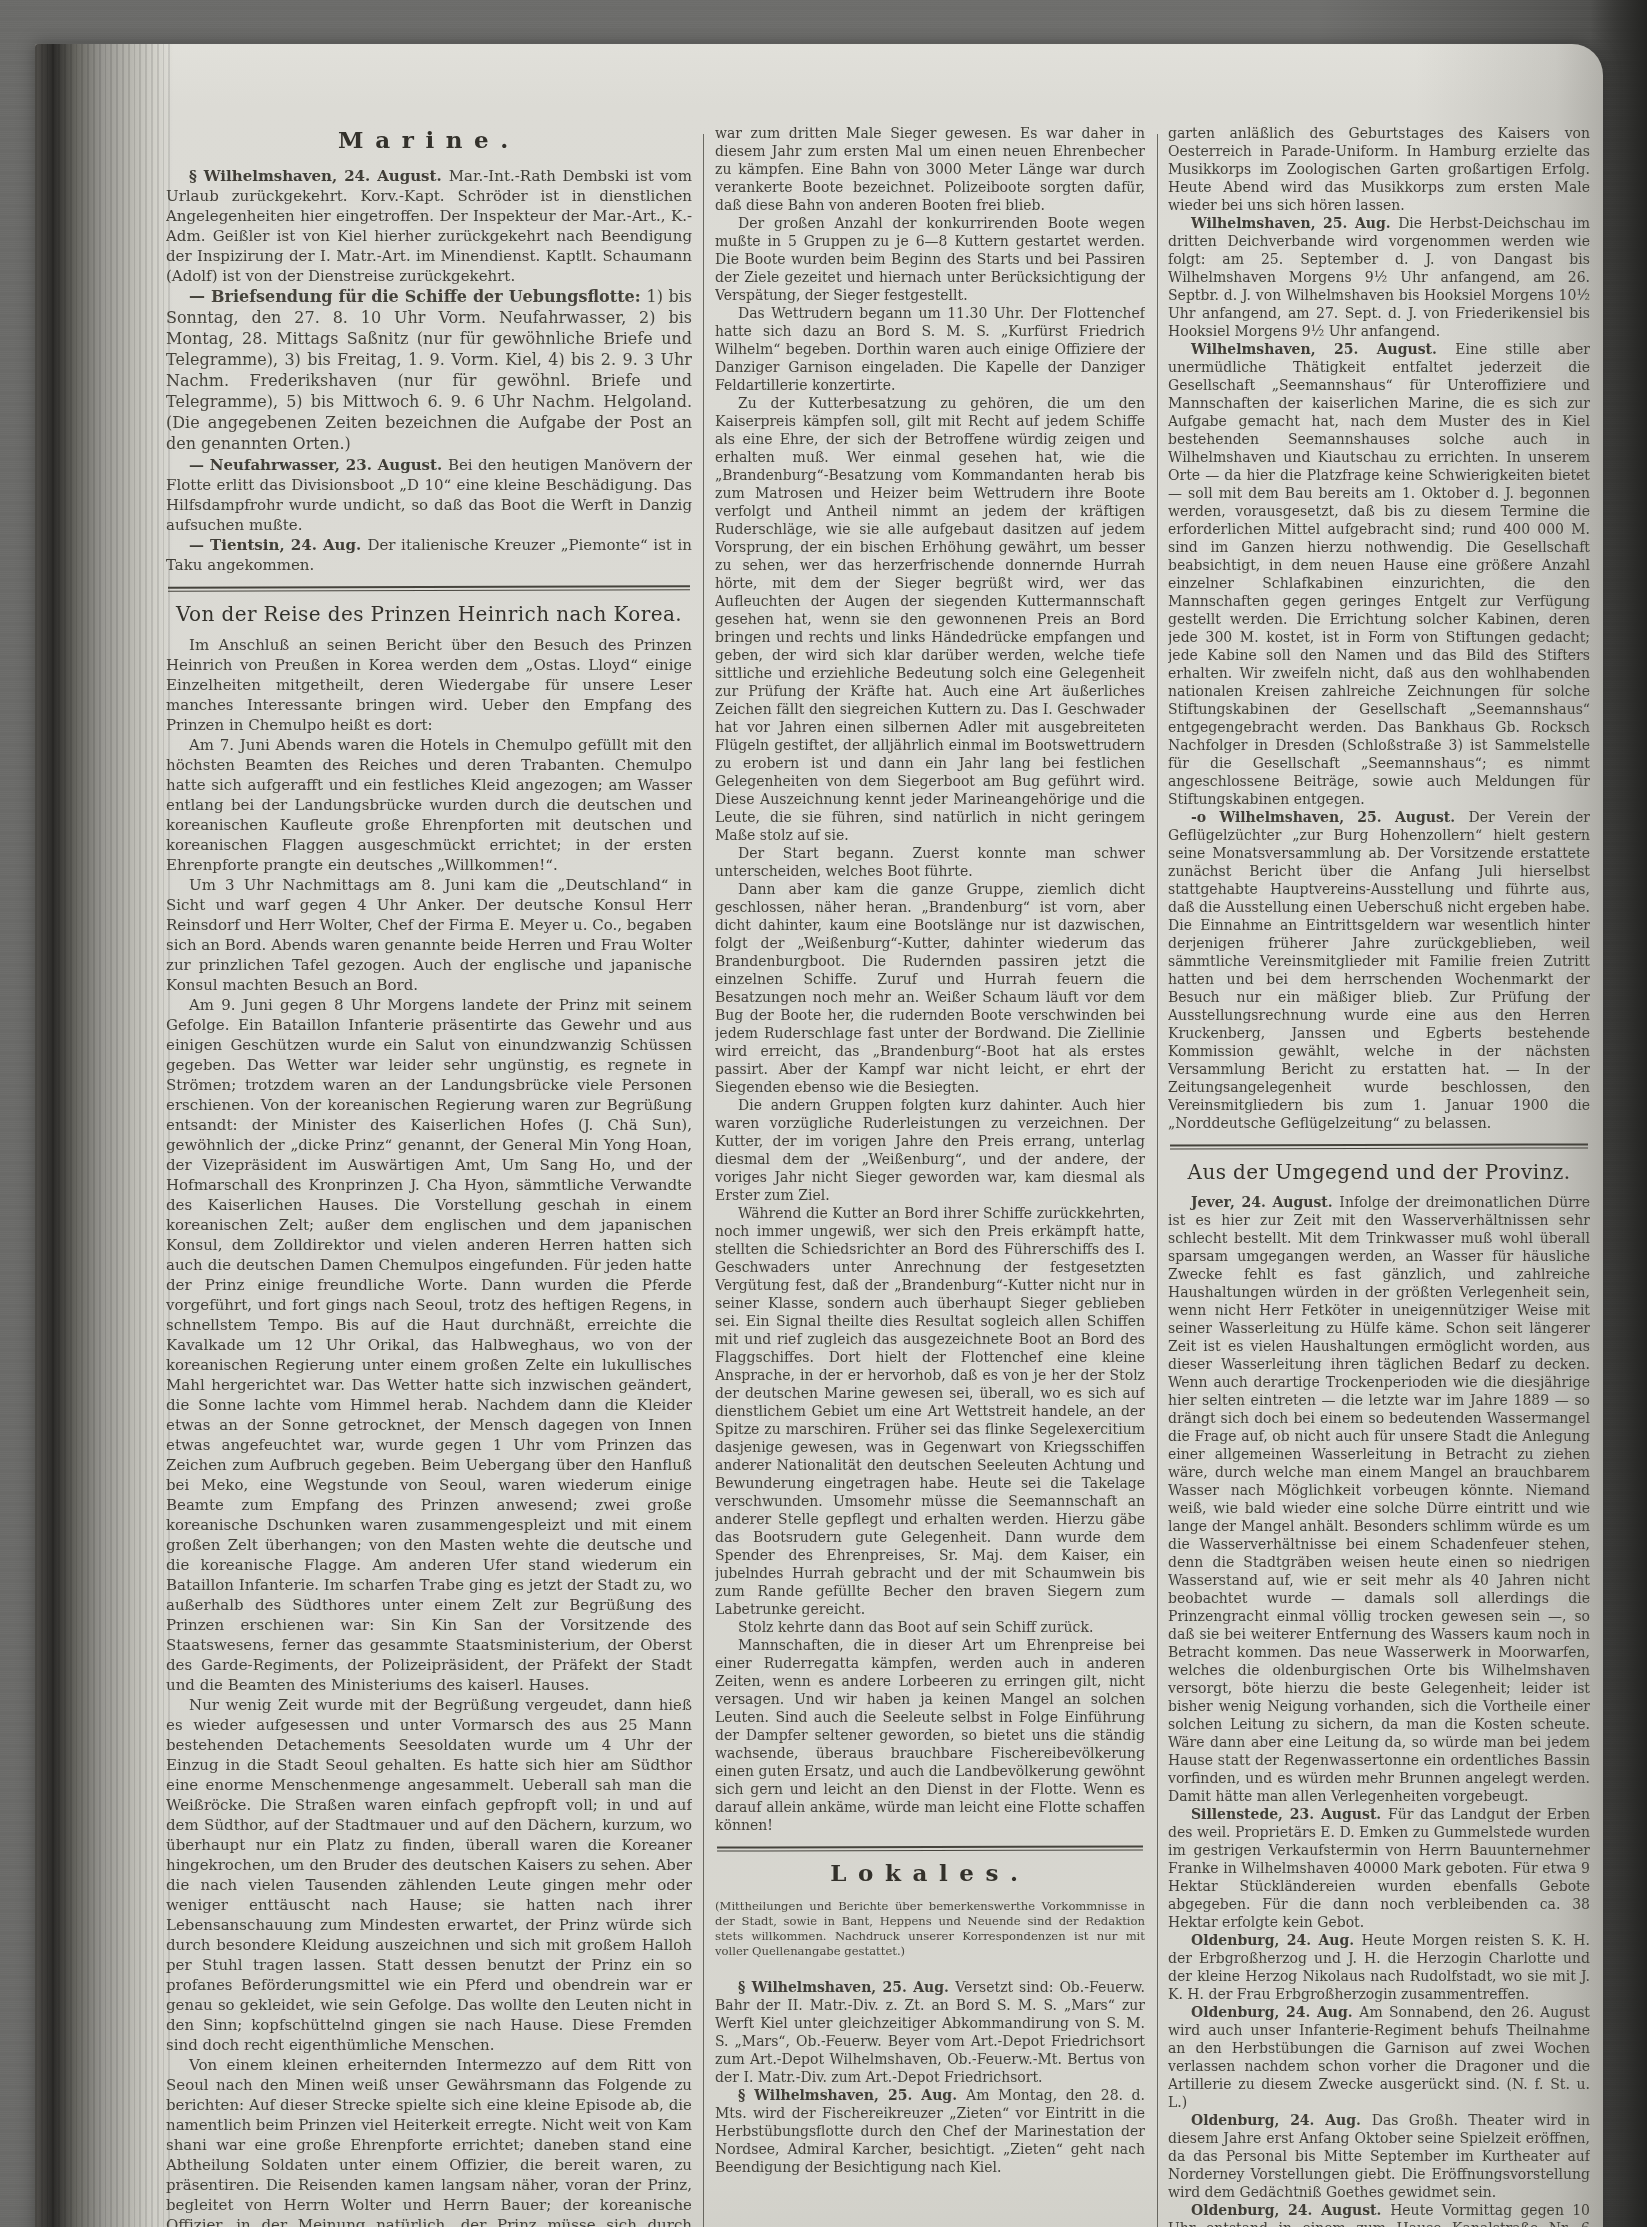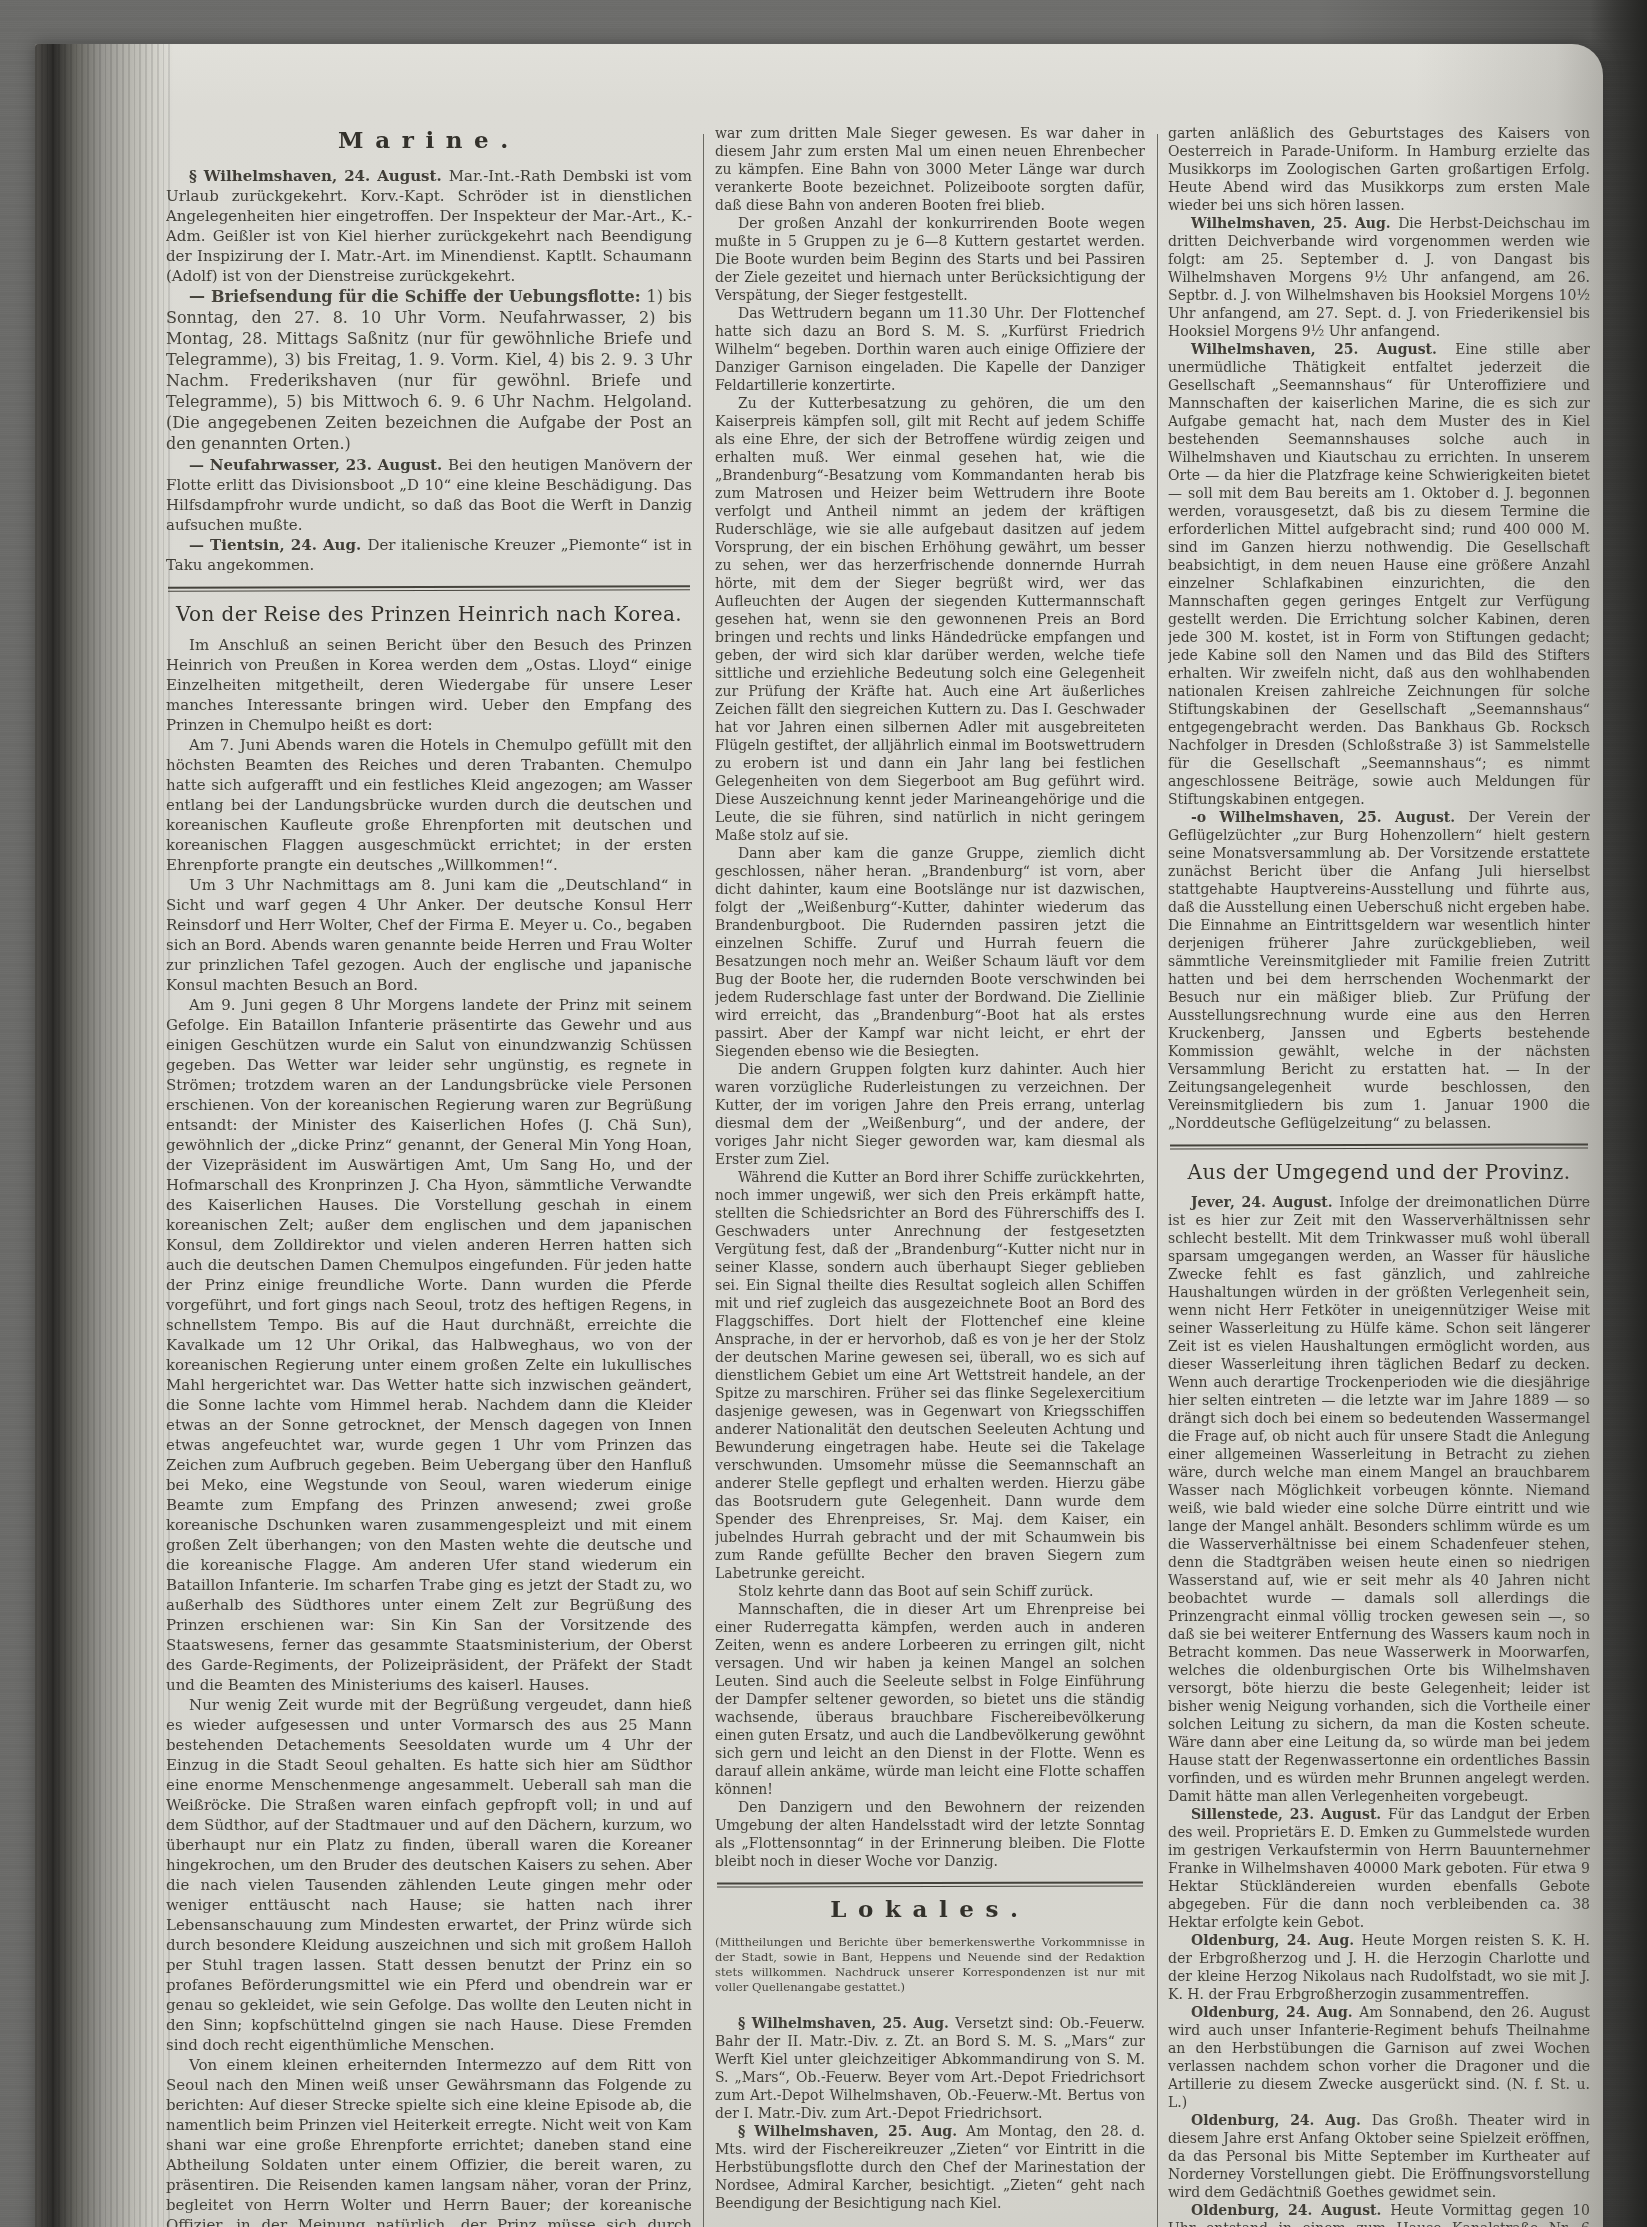--- a/index.html
+++ b/index.html
@@ -62,26 +62,26 @@
       <p class="para">Um 3 Uhr Nachmittags am 8. Juni kam die „Deutschland“ in Sicht und warf gegen 4 Uhr Anker. Der deutsche Konsul Herr Reinsdorf und Herr Wolter, Chef der Firma E. Meyer u. Co., begaben sich an Bord. Abends waren genannte beide Herren und Frau Wolter zur prinzlichen Tafel gezogen. Auch der englische und japanische Konsul machten Besuch an Bord.</p>
       <p class="para">Am 9. Juni gegen 8 Uhr Morgens landete der Prinz mit seinem Gefolge. Ein Bataillon Infanterie präsentirte das Gewehr und aus einigen Geschützen wurde ein Salut von einundzwanzig Schüssen gegeben. Das Wetter war leider sehr ungünstig, es regnete in Strömen; trotzdem waren an der Landungsbrücke viele Personen erschienen. Von der koreanischen Regierung waren zur Begrüßung entsandt: der Minister des Kaiserlichen Hofes (J. Chä Sun), gewöhnlich der „dicke Prinz“ genannt, der General Min Yong Hoan, der Vizepräsident im Auswärtigen Amt, Um Sang Ho, und der Hofmarschall des Kronprinzen J. Cha Hyon, sämmtliche Verwandte des Kaiserlichen Hauses. Die Vorstellung geschah in einem koreanischen Zelt; außer dem englischen und dem japanischen Konsul, dem Zolldirektor und vielen anderen Herren hatten sich auch die deutschen Damen Chemulpos eingefunden. Für jeden hatte der Prinz einige freundliche Worte. Dann wurden die Pferde vorgeführt, und fort gings nach Seoul, trotz des heftigen Regens, in schnellstem Tempo. Bis auf die Haut durchnäßt, erreichte die Kavalkade um 12 Uhr Orikal, das Halbweghaus, wo von der koreanischen Regierung unter einem großen Zelte ein lukullisches Mahl hergerichtet war. Das Wetter hatte sich inzwischen geändert, die Sonne lachte vom Himmel herab. Nachdem dann die Kleider etwas an der Sonne getrocknet, der Mensch dagegen von Innen etwas angefeuchtet war, wurde gegen 1 Uhr vom Prinzen das Zeichen zum Aufbruch gegeben. Beim Uebergang über den Hanfluß bei Meko, eine Wegstunde von Seoul, waren wiederum einige Beamte zum Empfang des Prinzen anwesend; zwei große koreanische Dschunken waren zusammengespleizt und mit einem großen Zelt überhangen; von den Masten wehte die deutsche und die koreanische Flagge. Am anderen Ufer stand wiederum ein Bataillon Infanterie. Im scharfen Trabe ging es jetzt der Stadt zu, wo außerhalb des Südthores unter einem Zelt zur Begrüßung des Prinzen erschienen war: Sin Kin San der Vorsitzende des Staatswesens, ferner das gesammte Staatsministerium, der Oberst des Garde-Regiments, der Polizeipräsident, der Präfekt der Stadt und die Beamten des Ministeriums des kaiserl. Hauses.</p>
       <p class="para">Nur wenig Zeit wurde mit der Begrüßung vergeudet, dann hieß es wieder aufgesessen und unter Vormarsch des aus 25 Mann bestehenden Detachements Seesoldaten wurde um 4 Uhr der Einzug in die Stadt Seoul gehalten. Es hatte sich hier am Südthor eine enorme Menschenmenge angesammelt. Ueberall sah man die Weißröcke. Die Straßen waren einfach gepfropft voll; in und auf dem Südthor, auf der Stadtmauer und auf den Dächern, kurzum, wo überhaupt nur ein Platz zu finden, überall waren die Koreaner hingekrochen, um den Bruder des deutschen Kaisers zu sehen. Aber die nach vielen Tausenden zählenden Leute gingen mehr oder weniger enttäuscht nach Hause; sie hatten nach ihrer Lebensanschauung zum Mindesten erwartet, der Prinz würde sich durch besondere Kleidung auszeichnen und sich mit großem Halloh per Stuhl tragen lassen. Statt dessen benutzt der Prinz ein so profanes Beförderungsmittel wie ein Pferd und obendrein war er genau so gekleidet, wie sein Gefolge. Das wollte den Leuten nicht in den Sinn; kopfschüttelnd gingen sie nach Hause. Diese Fremden sind doch recht eigenthümliche Menschen.</p>
       <p class="para">Von einem kleinen erheiternden Intermezzo auf dem Ritt von Seoul nach den Minen weiß unser Gewährsmann das Folgende zu berichten: Auf dieser Strecke spielte sich eine kleine Episode ab, die namentlich beim Prinzen viel Heiterkeit erregte. Nicht weit von Kam shani war eine große Ehrenpforte errichtet; daneben stand eine Abtheilung Soldaten unter einem Offizier, die bereit waren, zu präsentiren. Die Reisenden kamen langsam näher, voran der Prinz, begleitet von Herrn Wolter und Herrn Bauer; der koreanische Offizier, in der Meinung natürlich, der Prinz müsse sich durch besondere Kleidung oder sonstwie auszeichnen, ließ die drei Herren ruhig passiren, und erst, als er es als hoffnungslos aufgab, unter der übrigen Reisegesellschaft den hohen Gast zu erkennen, erscholl zum allgemeinen Ergötzen sein Kommando.</p>
     </div>
   <div class="col" id="col2">
       <p class="para flush">war zum dritten Male Sieger gewesen. Es war daher in diesem Jahr zum ersten Mal um einen neuen Ehrenbecher zu kämpfen. Eine Bahn von 3000 Meter Länge war durch verankerte Boote bezeichnet. Polizeiboote sorgten dafür, daß diese Bahn von anderen Booten frei blieb.</p>
       <p class="para">Der großen Anzahl der konkurrirenden Boote wegen mußte in 5 Gruppen zu je 6—8 Kuttern gestartet werden. Die Boote wurden beim Beginn des Starts und bei Passiren der Ziele gezeitet und hiernach unter Berücksichtigung der Verspätung, der Sieger festgestellt.</p>
       <p class="para">Das Wettrudern begann um 11.30 Uhr. Der Flottenchef hatte sich dazu an Bord S. M. S. „Kurfürst Friedrich Wilhelm“ begeben. Dorthin waren auch einige Offiziere der Danziger Garnison eingeladen. Die Kapelle der Danziger Feldartillerie konzertirte.</p>
       <p class="para">Zu der Kutterbesatzung zu gehören, die um den Kaiserpreis kämpfen soll, gilt mit Recht auf jedem Schiffe als eine Ehre, der sich der Betroffene würdig zeigen und erhalten muß. Wer einmal gesehen hat, wie die „Brandenburg“-Besatzung vom Kommandanten herab bis zum Matrosen und Heizer beim Wettrudern ihre Boote verfolgt und Antheil nimmt an jedem der kräftigen Ruderschläge, wie sie alle aufgebaut dasitzen auf jedem Vorsprung, der ein bischen Erhöhung gewährt, um besser zu sehen, wer das herzerfrischende donnernde Hurrah hörte, mit dem der Sieger begrüßt wird, wer das Aufleuchten der Augen der siegenden Kuttermannschaft gesehen hat, wenn sie den gewonnenen Preis an Bord bringen und rechts und links Händedrücke empfangen und geben, der wird sich klar darüber werden, welche tiefe sittliche und erziehliche Bedeutung solch eine Gelegenheit zur Prüfung der Kräfte hat. Auch eine Art äußerliches Zeichen fällt den siegreichen Kuttern zu. Das I. Geschwader hat vor Jahren einen silbernen Adler mit ausgebreiteten Flügeln gestiftet, der alljährlich einmal im Bootswettrudern zu erobern ist und dann ein Jahr lang bei festlichen Gelegenheiten von dem Siegerboot am Bug geführt wird. Diese Auszeichnung kennt jeder Marineangehörige und die Leute, die sie führen, sind natürlich in nicht geringem Maße stolz auf sie.</p>
+      <p class="para">Der Start begann. Zuerst konnte man schwer unterscheiden, welches Boot führte.</p>
       <p class="para">Dann aber kam die ganze Gruppe, ziemlich dicht geschlossen, näher heran. „Brandenburg“ ist vorn, aber dicht dahinter, kaum eine Bootslänge nur ist dazwischen, folgt der „Weißenburg“-Kutter, dahinter wiederum das Brandenburgboot. Die Rudernden passiren jetzt die einzelnen Schiffe. Zuruf und Hurrah feuern die Besatzungen noch mehr an. Weißer Schaum läuft vor dem Bug der Boote her, die rudernden Boote verschwinden bei jedem Ruderschlage fast unter der Bordwand. Die Ziellinie wird erreicht, das „Brandenburg“-Boot hat als erstes passirt. Aber der Kampf war nicht leicht, er ehrt der Siegenden ebenso wie die Besiegten.</p>
       <p class="para">Die andern Gruppen folgten kurz dahinter. Auch hier waren vorzügliche Ruderleistungen zu verzeichnen. Der Kutter, der im vorigen Jahre den Preis errang, unterlag diesmal dem der „Weißenburg“, und der andere, der voriges Jahr nicht Sieger geworden war, kam diesmal als Erster zum Ziel.</p>
       <p class="para">Während die Kutter an Bord ihrer Schiffe zurückkehrten, noch immer ungewiß, wer sich den Preis erkämpft hatte, stellten die Schiedsrichter an Bord des Führerschiffs des I. Geschwaders unter Anrechnung der festgesetzten Vergütung fest, daß der „Brandenburg“-Kutter nicht nur in seiner Klasse, sondern auch überhaupt Sieger geblieben sei. Ein Signal theilte dies Resultat sogleich allen Schiffen mit und rief zugleich das ausgezeichnete Boot an Bord des Flaggschiffes. Dort hielt der Flottenchef eine kleine Ansprache, in der er hervorhob, daß es von je her der Stolz der deutschen Marine gewesen sei, überall, wo es sich auf dienstlichem Gebiet um eine Art Wettstreit handele, an der Spitze zu marschiren. Früher sei das flinke Segelexercitium dasjenige gewesen, was in Gegenwart von Kriegsschiffen anderer Nationalität den deutschen Seeleuten Achtung und Bewunderung eingetragen habe. Heute sei die Takelage verschwunden. Umsomehr müsse die Seemannschaft an anderer Stelle gepflegt und erhalten werden. Hierzu gäbe das Bootsrudern gute Gelegenheit. Dann wurde dem Spender des Ehrenpreises, Sr. Maj. dem Kaiser, ein jubelndes Hurrah gebracht und der mit Schaumwein bis zum Rande gefüllte Becher den braven Siegern zum Labetrunke gereicht.</p>
       <p class="para">Stolz kehrte dann das Boot auf sein Schiff zurück.</p>
       <p class="para">Mannschaften, die in dieser Art um Ehrenpreise bei einer Ruderregatta kämpfen, werden auch in anderen Zeiten, wenn es andere Lorbeeren zu erringen gilt, nicht versagen. Und wir haben ja keinen Mangel an solchen Leuten. Sind auch die Seeleute selbst in Folge Einführung der Dampfer seltener geworden, so bietet uns die ständig wachsende, überaus brauchbare Fischereibevölkerung einen guten Ersatz, und auch die Landbevölkerung gewöhnt sich gern und leicht an den Dienst in der Flotte. Wenn es darauf allein ankäme, würde man leicht eine Flotte schaffen können!</p>
-      <p class="para">Den Danzigern und den Bewohnern der reizenden Umgebung der alten Handelsstadt wird der letzte Sonntag als „Flottensonntag“ in der Erinnerung bleiben. Die Flotte bleibt noch in dieser Woche vor Danzig.</p>
       <div class="rule"></div>
       <h2 class="h-major spread">Lokales.</h2>
       <p class="intro">(Mittheilungen und Berichte über bemerkenswerthe Vorkommnisse in der Stadt, sowie in Bant, Heppens und Neuende sind der Redaktion stets willkommen. Nachdruck unserer Korrespondenzen ist nur mit voller Quellenangabe gestattet.)</p>
       <p class="para"><span class="lead">§ Wilhelmshaven, 25. Aug. </span><span>Versetzt sind: Ob.-Feuerw. Bahr der II. Matr.-Div. z. Zt. an Bord S. M. S. „Mars“ zur Werft Kiel unter gleichzeitiger Abkommandirung von S. M. S. „Mars“, Ob.-Feuerw. Beyer vom Art.-Depot Friedrichsort zum Art.-Depot Wilhelmshaven, Ob.-Feuerw.-Mt. Bertus von der I. Matr.-Div. zum Art.-Depot Friedrichsort.</span></p>
       <p class="para"><span class="lead">§ Wilhelmshaven, 25. Aug. </span><span>Am Montag, den 28. d. Mts. wird der Fischereikreuzer „Zieten“ vor Eintritt in die Herbstübungsflotte durch den Chef der Marinestation der Nordsee, Admiral Karcher, besichtigt. „Zieten“ geht nach Beendigung der Besichtigung nach Kiel.</span></p>
     </div>
   <div class="col" id="col3">
       <p class="para flush">garten anläßlich des Geburtstages des Kaisers von Oesterreich in Parade-Uniform. In Hamburg erzielte das Musikkorps im Zoologischen Garten großartigen Erfolg. Heute Abend wird das Musikkorps zum ersten Male wieder bei uns sich hören lassen.</p>
       <p class="para"><span class="lead">Wilhelmshaven, 25. Aug. </span><span>Die Herbst-Deichschau im dritten Deichverbande wird vorgenommen werden wie folgt: am 25. September d. J. von Dangast bis Wilhelmshaven Morgens 9½ Uhr anfangend, am 26. Septbr. d. J. von Wilhelmshaven bis Hooksiel Morgens 10½ Uhr anfangend, am 27. Sept. d. J. von Friederikensiel bis Hooksiel Morgens 9½ Uhr anfangend.</span></p>
       <p class="para"><span class="lead">Wilhelmshaven, 25. August. </span><span>Eine stille aber unermüdliche Thätigkeit entfaltet jederzeit die Gesellschaft „Seemannshaus“ für Unteroffiziere und Mannschaften der kaiserlichen Marine, die es sich zur Aufgabe gemacht hat, nach dem Muster des in Kiel bestehenden Seemannshauses solche auch in Wilhelmshaven und Kiautschau zu errichten. In unserem Orte — da hier die Platzfrage keine Schwierigkeiten bietet — soll mit dem Bau bereits am 1. Oktober d. J. begonnen werden, vorausgesetzt, daß bis zu diesem Termine die erforderlichen Mittel aufgebracht sind; rund 400 000 M. sind im Ganzen hierzu nothwendig. Die Gesellschaft beabsichtigt, in dem neuen Hause eine größere Anzahl einzelner Schlafkabinen einzurichten, die den Mannschaften gegen geringes Entgelt zur Verfügung gestellt werden. Die Errichtung solcher Kabinen, deren jede 300 M. kostet, ist in Form von Stiftungen gedacht; jede Kabine soll den Namen und das Bild des Stifters erhalten. Wir zweifeln nicht, daß aus den wohlhabenden nationalen Kreisen zahlreiche Zeichnungen für solche Stiftungskabinen der Gesellschaft „Seemannshaus“ entgegengebracht werden. Das Bankhaus Gb. Rocksch Nachfolger in Dresden (Schloßstraße 3) ist Sammelstelle für die Gesellschaft „Seemannshaus“; es nimmt angeschlossene Beiträge, sowie auch Meldungen für Stiftungskabinen entgegen.</span></p>

